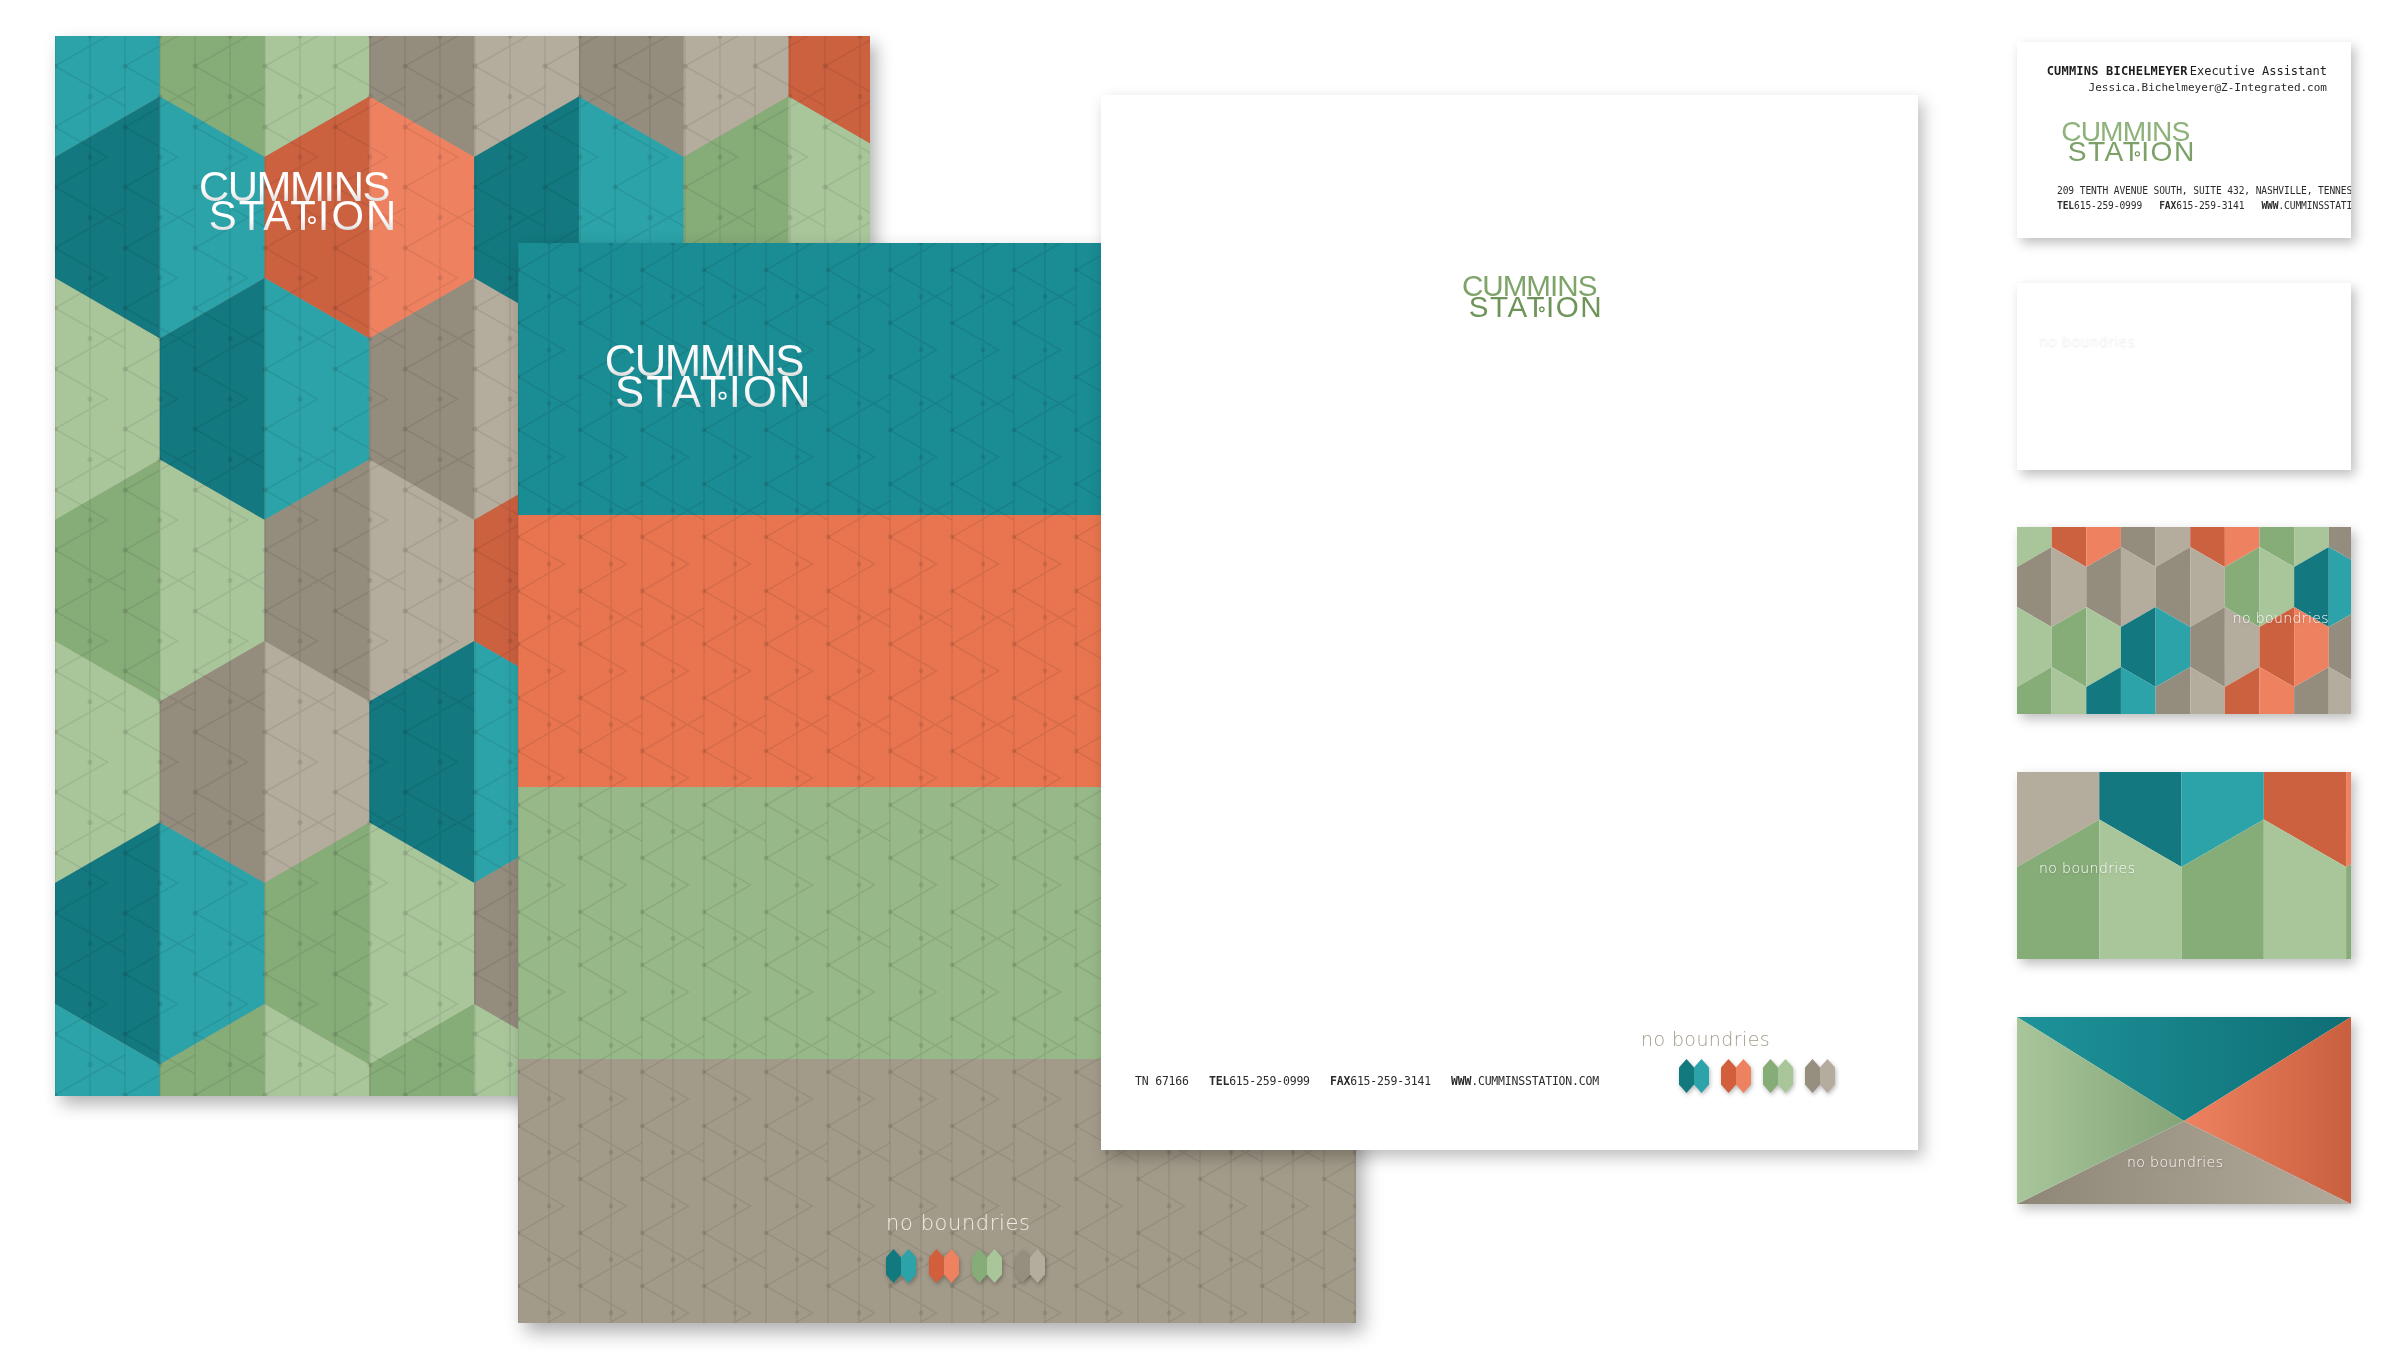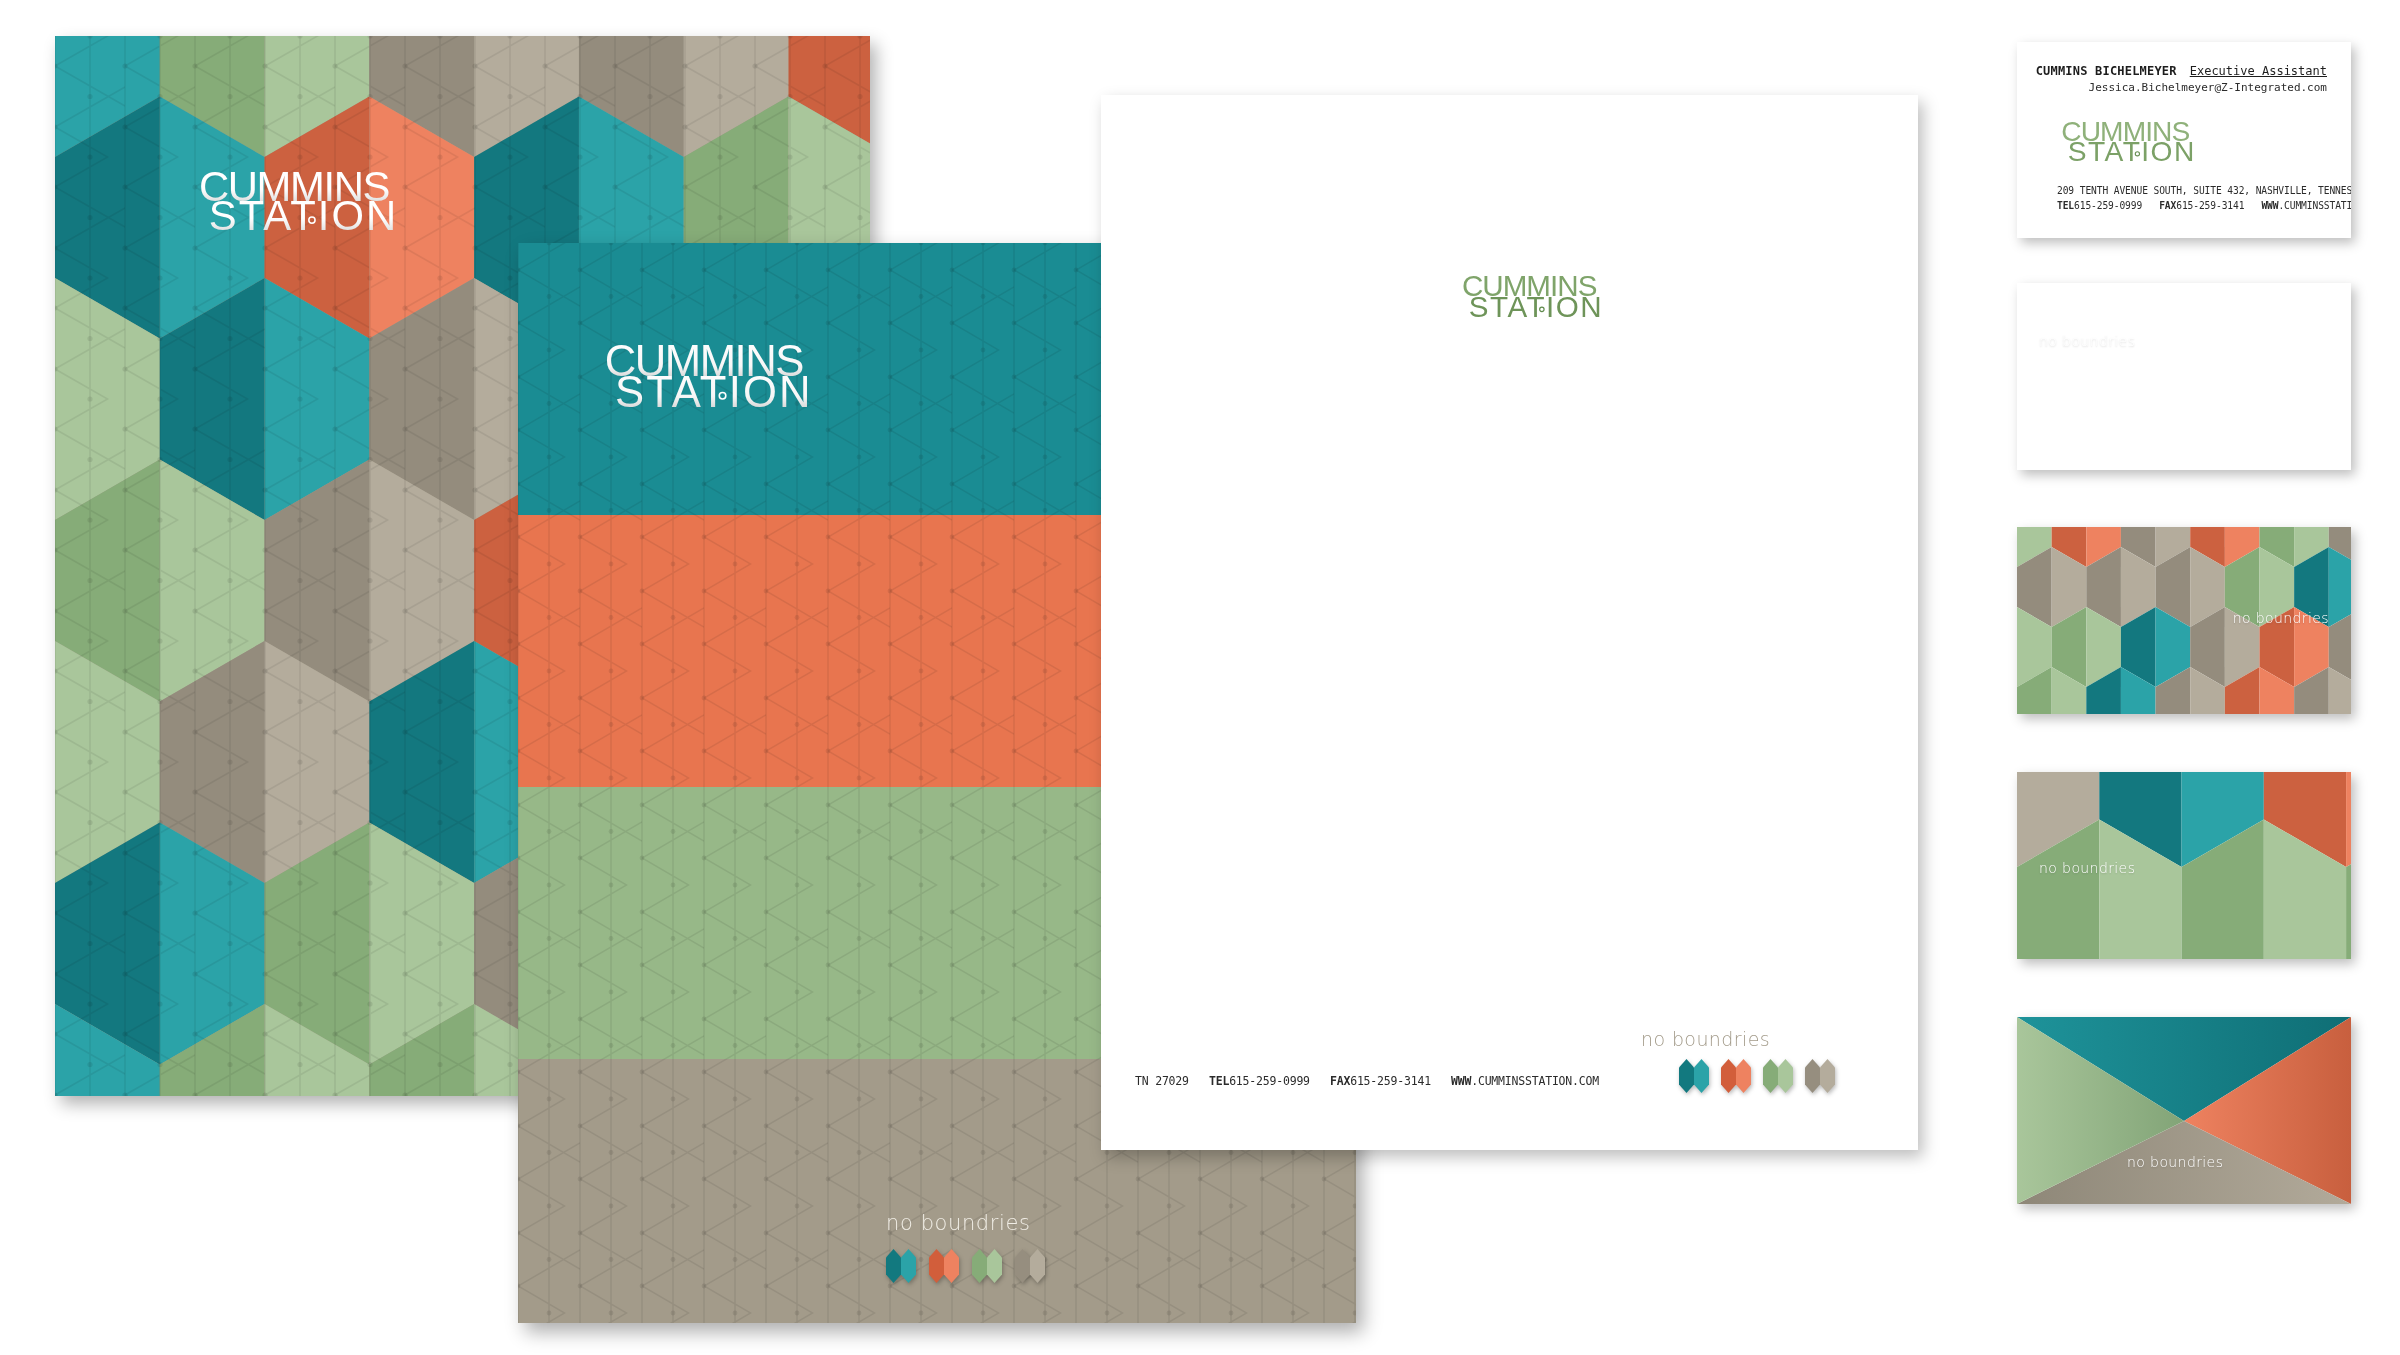--- a/index.html
+++ b/index.html
@@ -96,21 +96,21 @@
   #card-hexbig  { left: 2017px; top: 772px; width: 334px; height: 187px; }
   #card-tri     { left: 2017px; top: 1017px; width: 334px; height: 187px; }
 
   
   .bc-name {
     position:absolute; right:24px; top:22px;
     font-family:"DejaVu Sans Mono", monospace;
     font-size:12px; white-space:nowrap; color:#1d1d1d;
   }
   .bc-name b { font-weight:700; letter-spacing:.2px; }
-  .bc-name span.role { font-weight:400; margin-left:13px; letter-spacing:0;text-decoration:underline; }
+  .bc-name span.role { font-weight:400; margin-left:2px; letter-spacing:0; }
   .bc-email {
     position:absolute; right:24px; top:39px;
     font-family:"DejaVu Sans Mono", monospace;
     font-size:11px; color:#2b2b2b; white-space:nowrap;
   }
   #biz-card .logo { position:absolute; left:40px; top:70px; width:142px; height:62px; }
   .bc-addr {
     position:absolute; left:40px; bottom:24px;
     font-family:"DejaVu Sans Mono", monospace;
     font-size:9.6px; letter-spacing:-.1px; color:#2b2b2b; white-space:nowrap; line-height:1.55;
@@ -379,21 +379,21 @@
     <div class="logo">
       <svg viewBox="0 0 300 132">
         <text x="8" y="62" font-family="'Liberation Sans',sans-serif" font-size="60" letter-spacing="-2" fill="#7FA46A">CUMMINS</text>
         <text x="22" y="104" font-family="'Liberation Sans',sans-serif" font-size="60" letter-spacing="3" fill="#6E9459">STATION</text>
         <circle cx="170" cy="89" r="4.5" fill="none" stroke="#5f8a4c" stroke-width="2.4"></circle>
       </svg>
     </div>
 
     <div class="lh-footer">
       <div class="lh-addr">
-        <span>TN 27029</span>
+        <span>TN 67166</span>
         &nbsp; <b>TEL</b><span>615-259-0999</span>
         &nbsp; <b>FAX</b><span>615-259-3141</span>
         &nbsp; <b>WWW</b><span>.CUMMINSSTATION.COM</span>
       </div>
       <div class="lh-tag">no boundries</div>
       <div class="hexrow" id="lh-swatches">
           <span class="hexswatch">
             <i class="l" style="background: rgb(18, 121, 127);"></i>
             <i class="r" style="background: rgb(43, 163, 168);"></i>
           </span>

